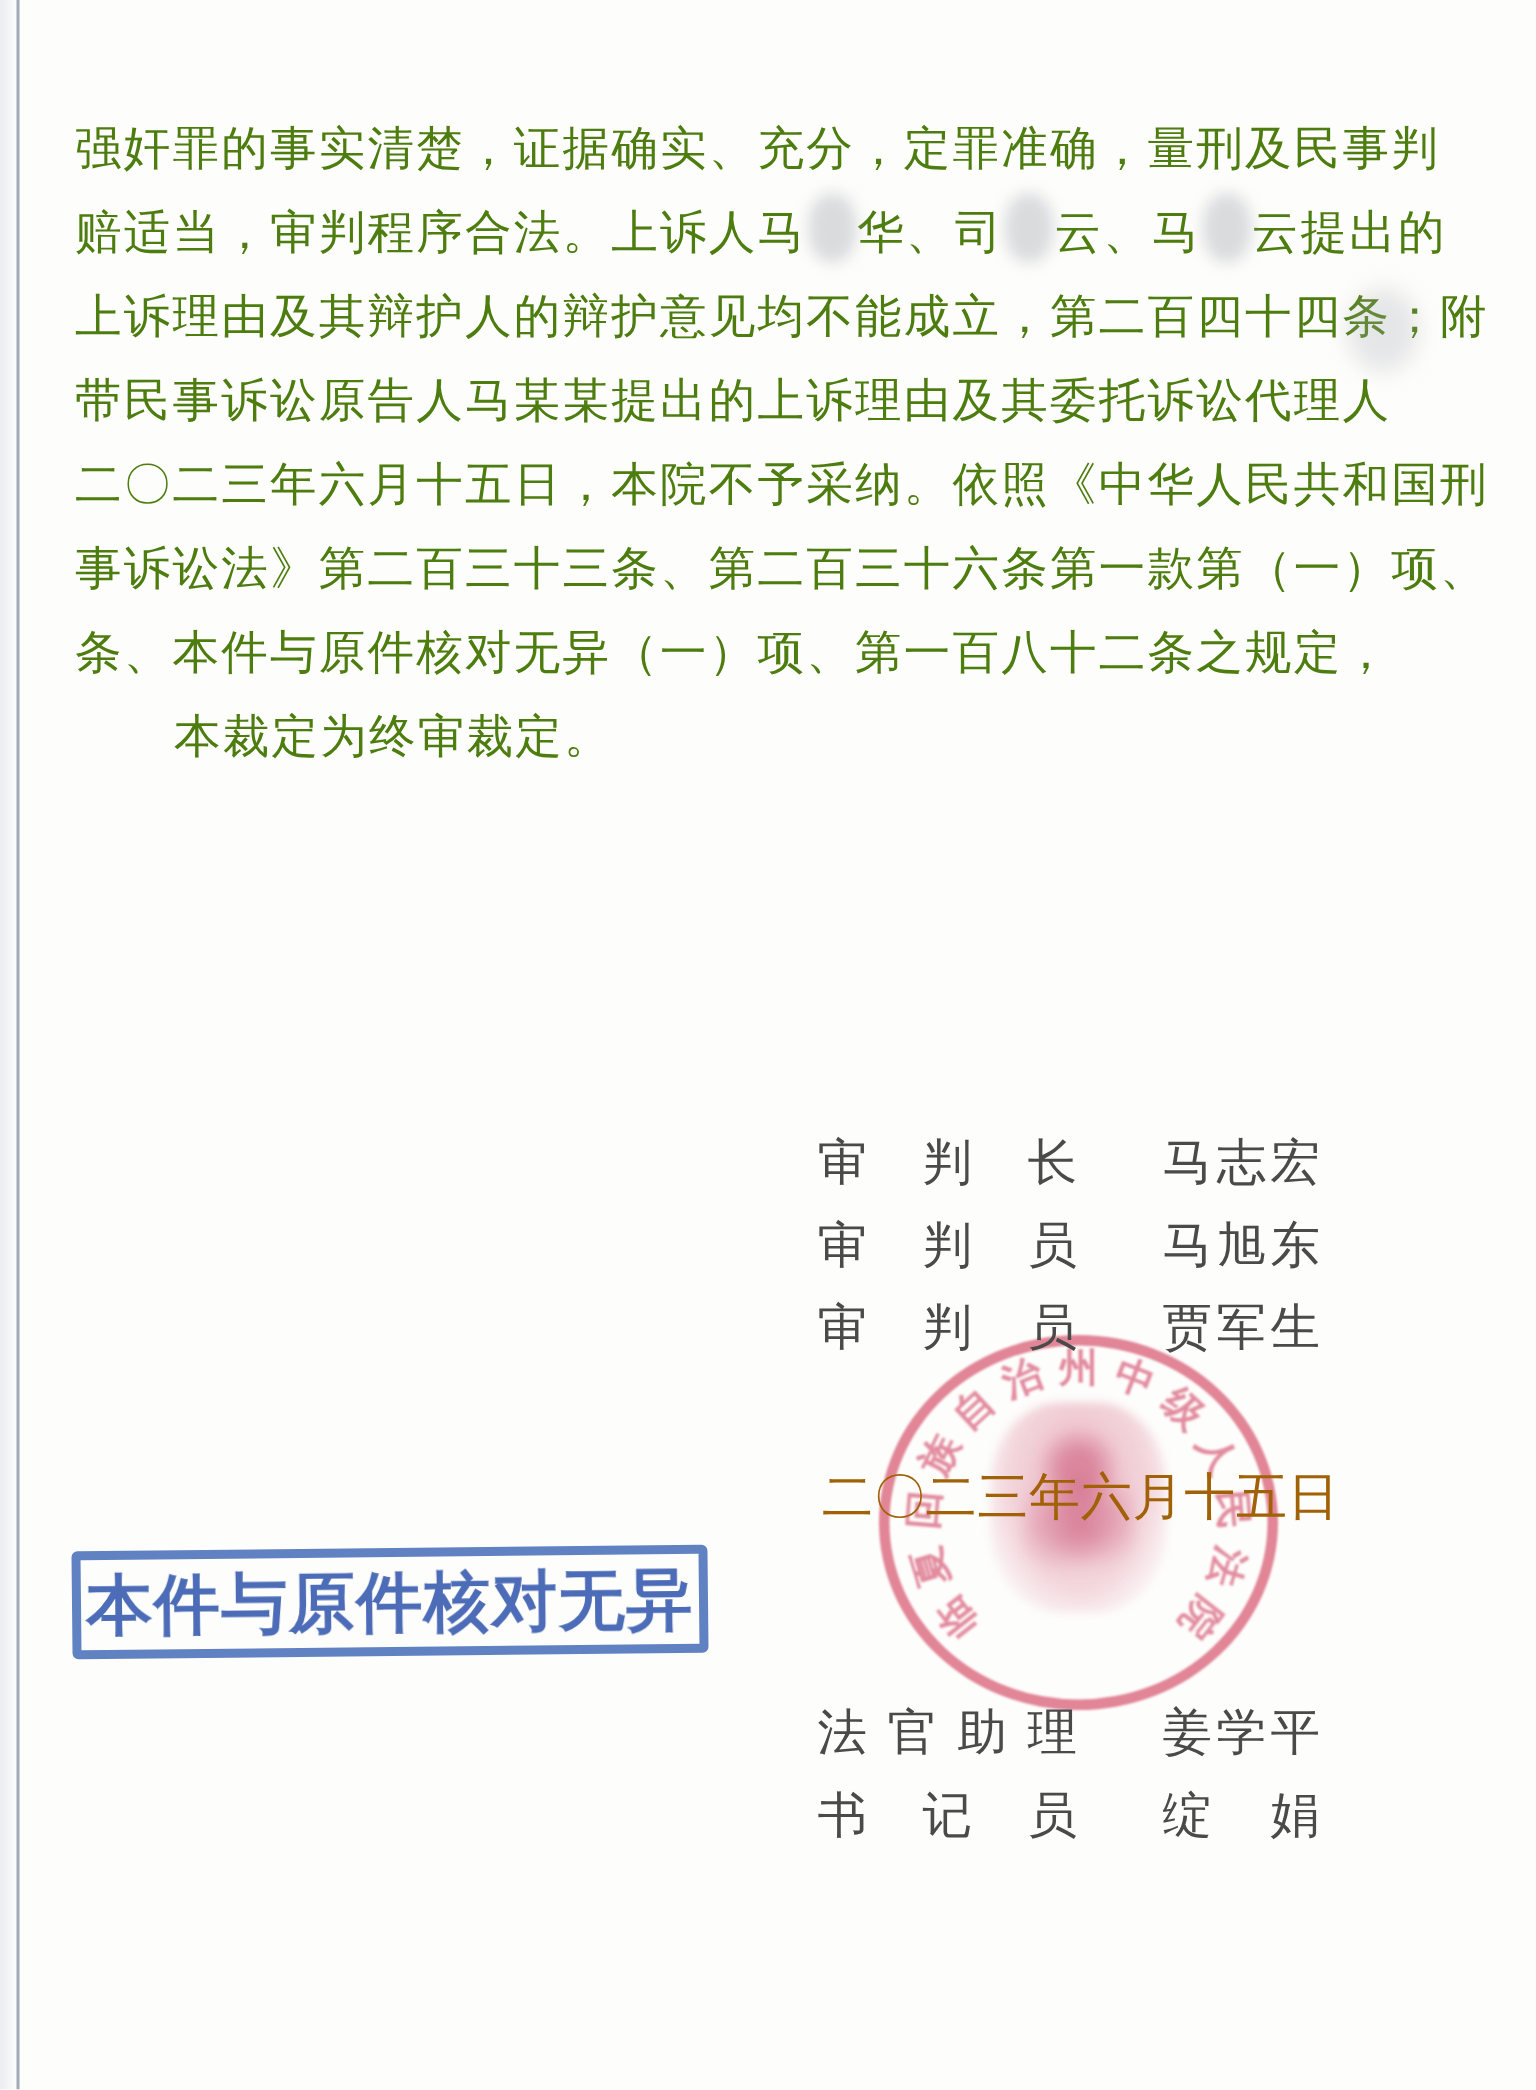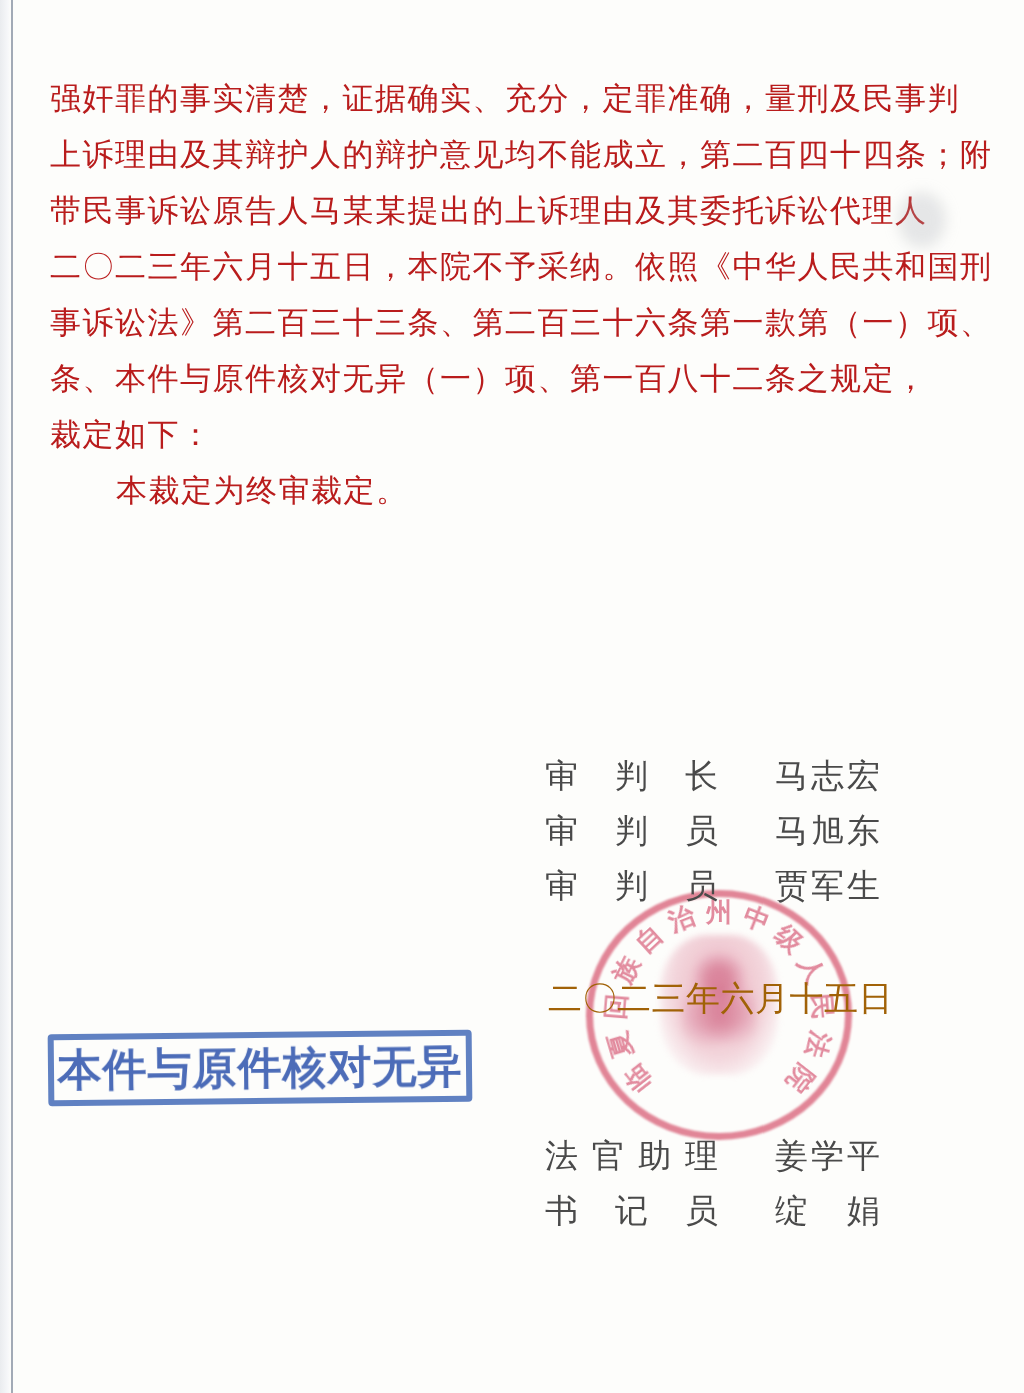--- a/index.html
+++ b/index.html
@@ -24,21 +24,21 @@
     border-right: 2px solid #a2aab6;
     z-index: 1;
   }
 
   
   .doc-body {
     position: absolute;
     left: 50px; top: 71px; right: 30px;
     font-size: 31px;
     letter-spacing: 1.5px;
-    color: #b91c1c;
+    color: #4d7c0f;
     z-index: 2;
   }
   .doc-body .line {
     height: 56px;
     line-height: 56px;
     white-space: nowrap;
   }
   .doc-body .line.indent { text-indent: 66px; }
 
   
@@ -170,26 +170,26 @@
     filter: blur(0.3px);
   }
 </style>
 </head>
 <body>
 
 <div class="page-edge"></div>
 
 <div class="doc-body">
   <div class="line">强奸罪的事实清楚，证据确实、充分，定罪准确，量刑及民事判</div>
+  <div class="line"><span>赔适当，审判程序合法。上诉人马</span><span class="redact"></span><span>华、司</span><span class="redact"></span><span>云、马</span><span class="redact"></span><span>云提出的</span></div>
   <div class="line">上诉理由及其辩护人的辩护意见均不能成立，第二百四十四条；附</div>
   <div class="line">带民事诉讼原告人马某某提出的上诉理由及其委托诉讼代理人</div>
   <div class="line">二〇二三年六月十五日，本院不予采纳。依照《中华人民共和国刑</div>
   <div class="line">事诉讼法》第二百三十三条、第二百三十六条第一款第（一）项、</div>
   <div class="line">条、本件与原件核对无异（一）项、第一百八十二条之规定，</div>
-  <div class="line">裁定如下：</div>
   <div class="line indent">本裁定为终审裁定。</div>
 </div>
 
 <div class="smudge" style="left:898px; top:192px; width:48px; height:56px;"></div>
 
 <div class="sig-row" style="top:749px">
   <span class="sig-role">
       <span>审</span>
       <span>判</span>
       <span>长</span>

